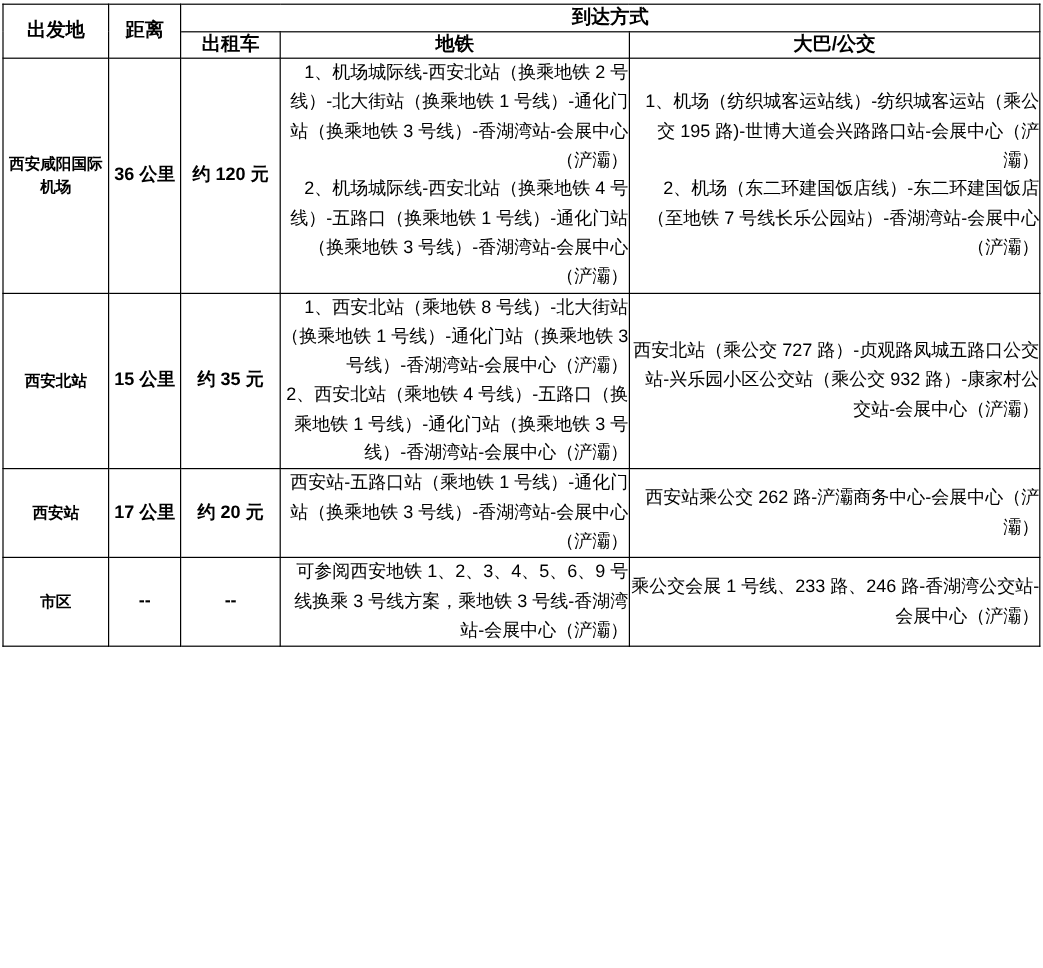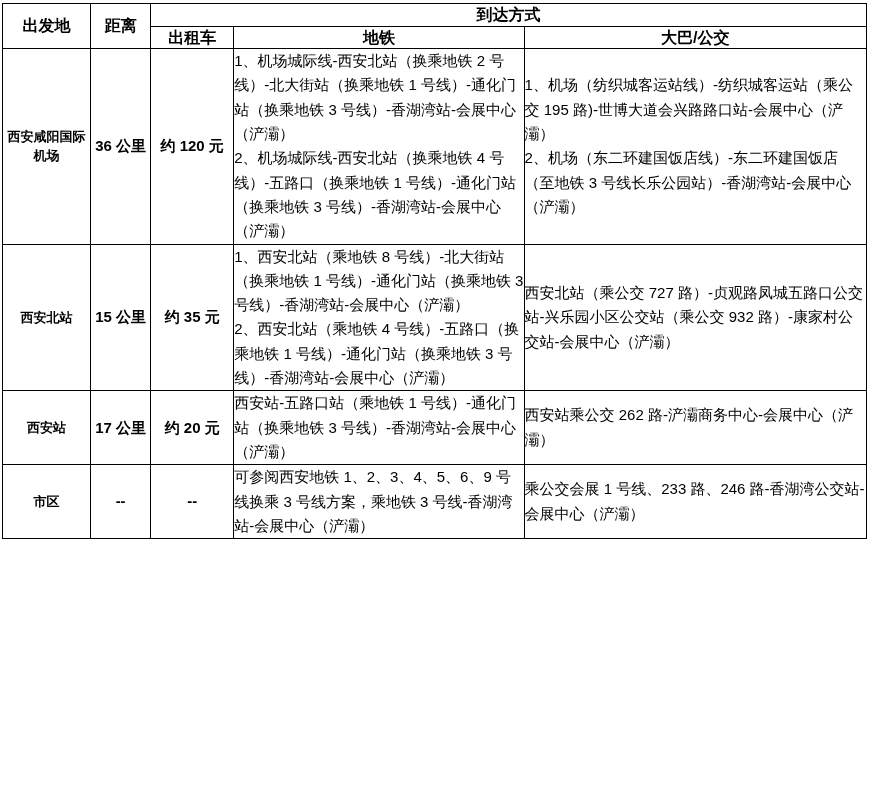--- a/index.html
+++ b/index.html
@@ -46,21 +46,21 @@
     padding: 4px 6px;
   }
   .cell-center {
     text-align: center;
     font-size: 15px;
     line-height: 1.5;
     padding: 4px 4px;
     font-weight: bold;
   }
   .cell-text {
-    text-align: left;
+    text-align: right;
     font-size: 15px;
     line-height: 1.62;
     padding: 7px 9px 8px 9px;
     word-break: break-all;
   }
   .cell-text p {
     margin: 0;
   }
   .dash {
     text-align: center;
@@ -100,21 +100,21 @@
       <tr>
         <td class="cell-origin">西安咸阳国际机场</td>
         <td class="cell-center">36 公里</td>
         <td class="cell-center">约 120 元</td>
         <td class="cell-text">
           <p>1、机场城际线-西安北站（换乘地铁 2 号线）-北大街站（换乘地铁 1 号线）-通化门站（换乘地铁 3 号线）-香湖湾站-会展中心（浐灞）</p>
           <p>2、机场城际线-西安北站（换乘地铁 4 号线）-五路口（换乘地铁 1 号线）-通化门站（换乘地铁 3 号线）-香湖湾站-会展中心（浐灞）</p>
         </td>
         <td class="cell-text">
           <p>1、机场（纺织城客运站线）-纺织城客运站（乘公交 195 路)-世博大道会兴路路口站-会展中心（浐灞）</p>
-          <p>2、机场（东二环建国饭店线）-东二环建国饭店（至地铁 3 号线长乐公园站）-香湖湾站-会展中心（浐灞）</p>
+          <p>2、机场（东二环建国饭店线）-东二环建国饭店（至地铁 7 号线长乐公园站）-香湖湾站-会展中心（浐灞）</p>
         </td>
       </tr>
 
       <tr>
         <td class="cell-origin">西安北站</td>
         <td class="cell-center">15 公里</td>
         <td class="cell-center">约 35 元</td>
         <td class="cell-text">
           <p>1、西安北站（乘地铁 8 号线）-北大街站（换乘地铁 1 号线）-通化门站（换乘地铁 3 号线）-香湖湾站-会展中心（浐灞）</p>
           <p>2、西安北站（乘地铁 4 号线）-五路口（换乘地铁 1 号线）-通化门站（换乘地铁 3 号线）-香湖湾站-会展中心（浐灞）</p>

